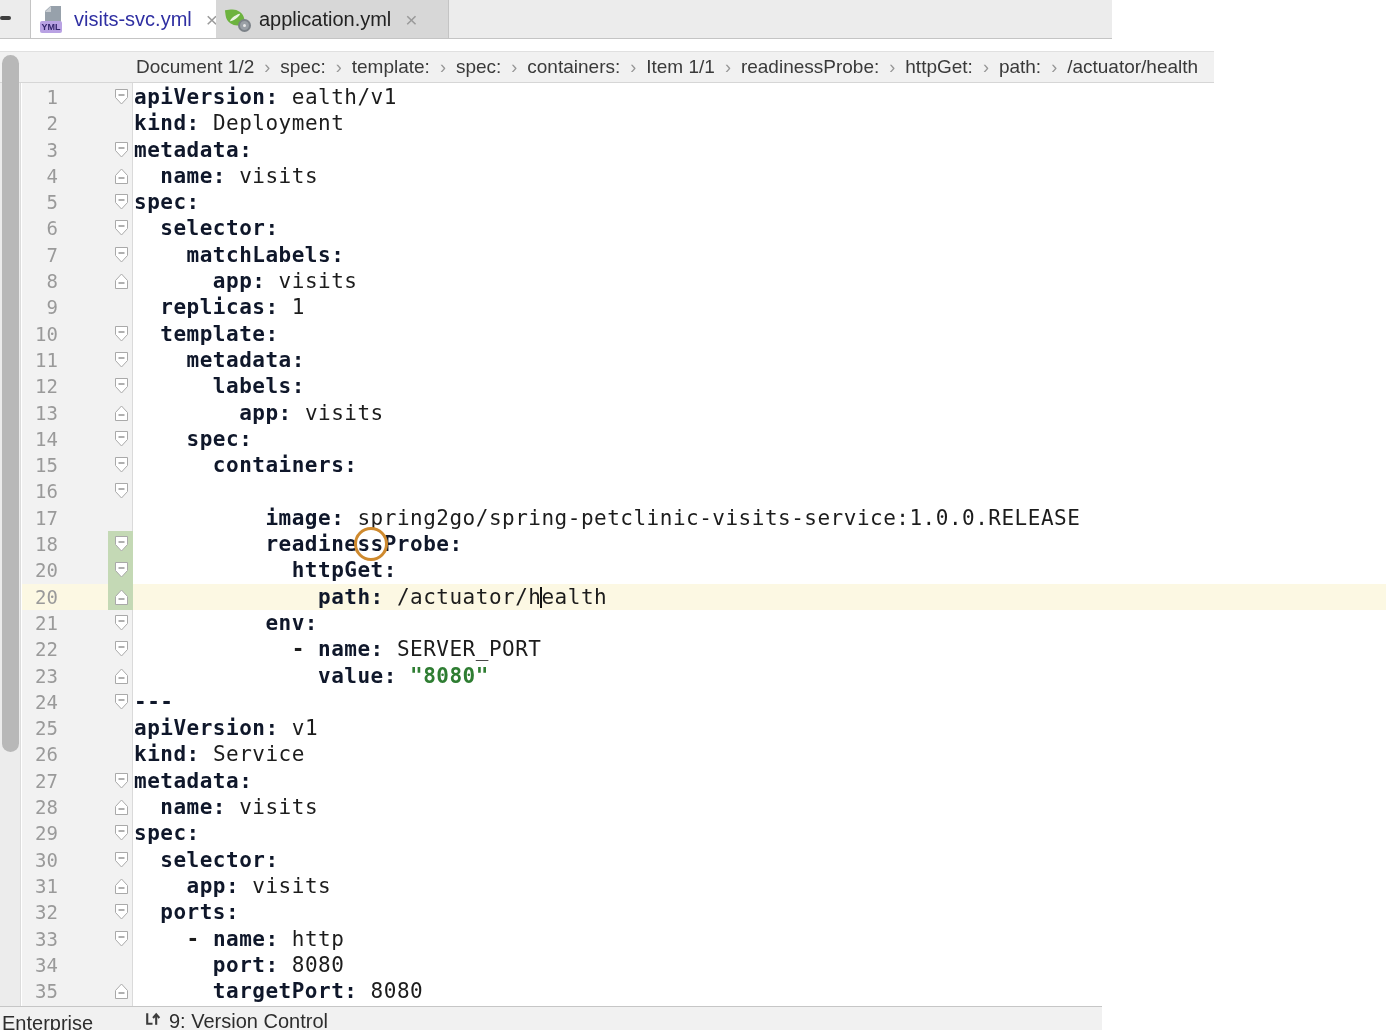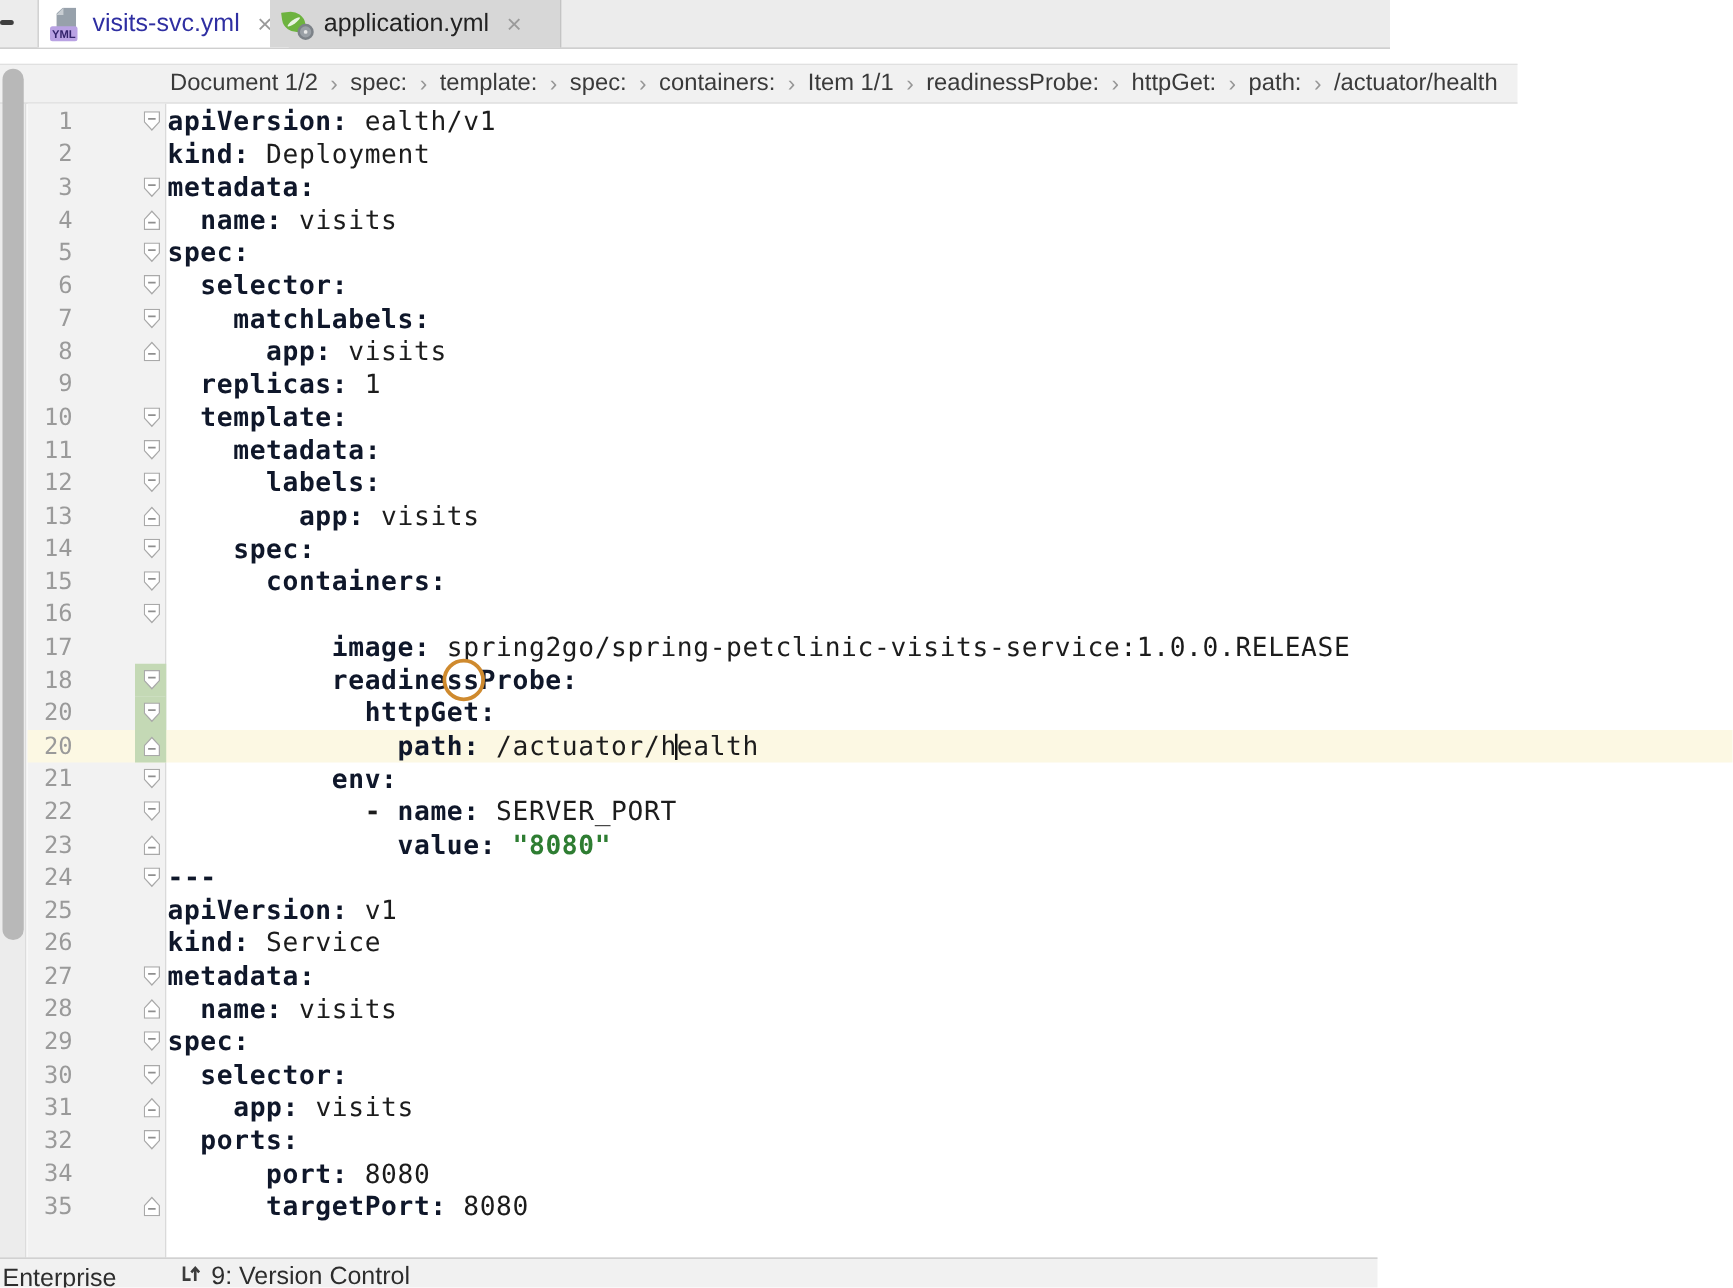--- a/index.html
+++ b/index.html
@@ -381,20 +381,28 @@
       </div>
       <div class="row">
         <span class="ln">32</span>
         <span class="fold"><svg width="13" height="16" viewBox="0 0 13 16">
             <path d="M0.5 0.5 H12.5 V8.5 L6.5 15 L0.5 8.5 Z" fill="#ffffff" stroke="#a9a9a9"></path>
             <path d="M3.5 6 H9.5" stroke="#8f8f8f" stroke-width="1.4"></path>
           </svg></span>
         <span class="code">  <span class="k">ports:</span></span>
       </div>
       <div class="row">
+        <span class="ln">33</span>
+        <span class="fold"><svg width="13" height="16" viewBox="0 0 13 16">
+            <path d="M0.5 0.5 H12.5 V8.5 L6.5 15 L0.5 8.5 Z" fill="#ffffff" stroke="#a9a9a9"></path>
+            <path d="M3.5 6 H9.5" stroke="#8f8f8f" stroke-width="1.4"></path>
+          </svg></span>
+        <span class="code">    <span class="dash">- </span><span class="k">name:</span> <span class="v">http</span></span>
+      </div>
+      <div class="row">
         <span class="ln">34</span>
         <span class="code">      <span class="k">port:</span> <span class="v">8080</span></span>
       </div>
       <div class="row">
         <span class="ln">35</span>
         <span class="fold"><svg width="13" height="16" viewBox="0 0 13 16">
             <path d="M0.5 15.5 H12.5 V7.5 L6.5 1 L0.5 7.5 Z" fill="#ffffff" stroke="#a9a9a9"></path>
             <path d="M3.5 10 H9.5" stroke="#8f8f8f" stroke-width="1.4"></path>
           </svg></span>
         <span class="code">      <span class="k">targetPort:</span> <span class="v">8080</span></span>

